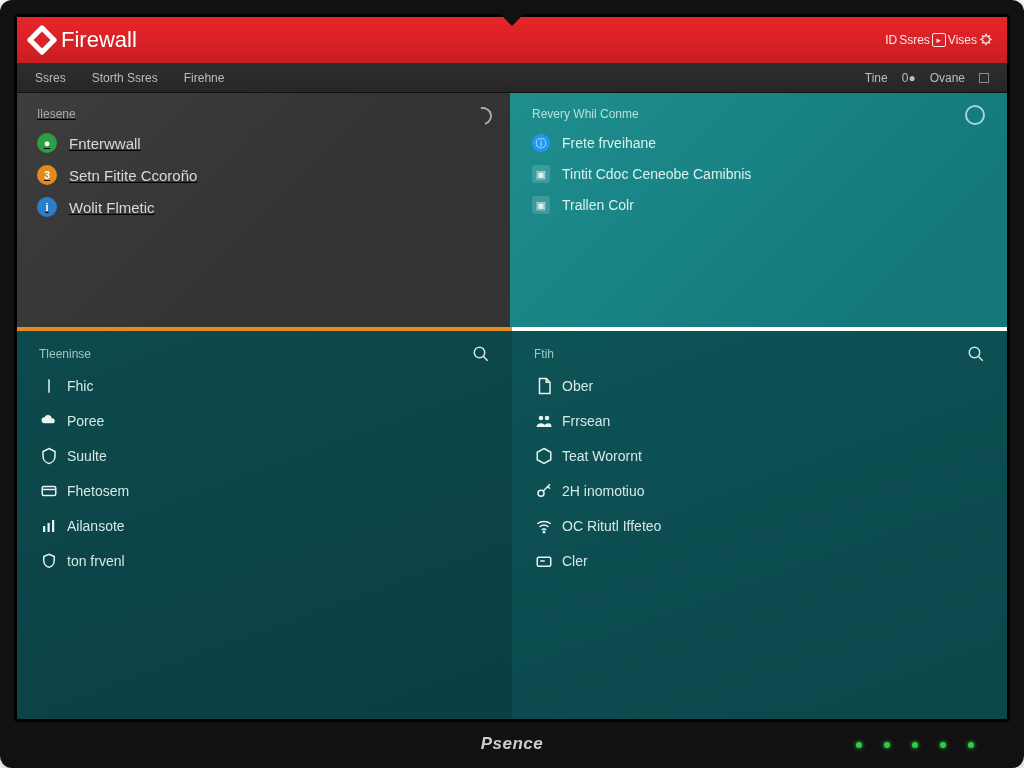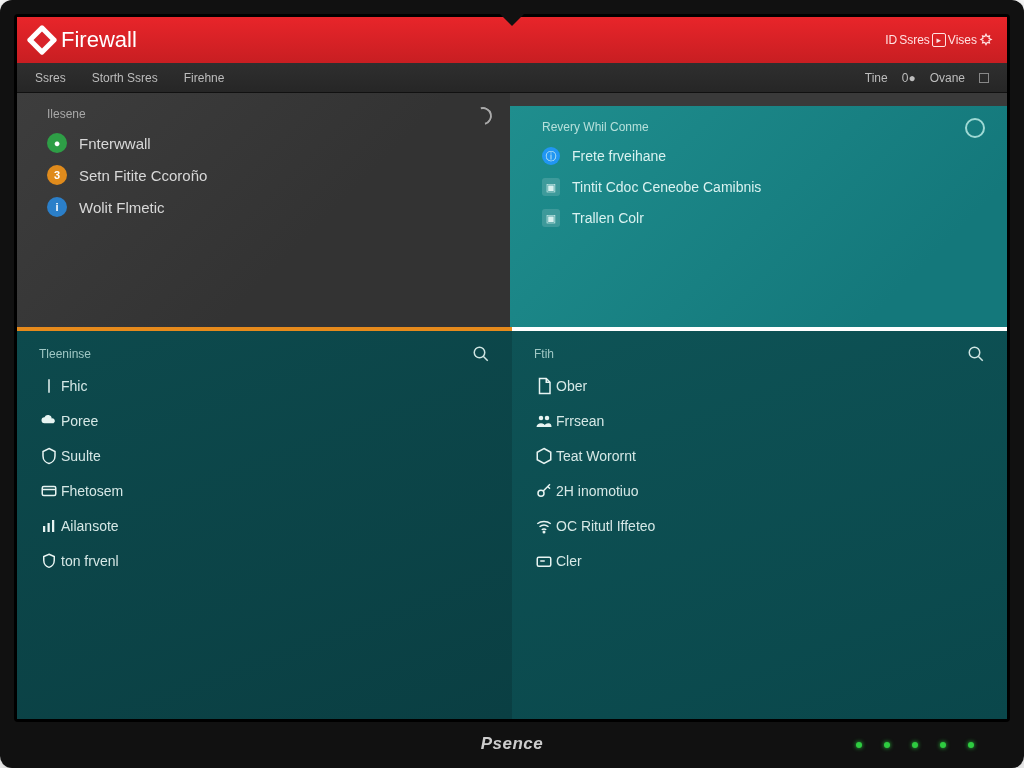--- a/index.html
+++ b/index.html
@@ -37,55 +37,55 @@
              border-bottom:1px solid #111; display:flex; align-items:center;
              color:#bdbdbd; font-size:12px; padding:0 18px; justify-content:space-between; }
   .menubar .mleft { display:flex; gap:26px; }
   .menubar .mright { display:flex; gap:14px; align-items:center; }
   .menu-item { cursor:pointer; }
   .sq { width:10px; height:10px; border:1px solid #888; display:inline-block; }
 
   
   .upper { flex:0 0 238px; display:flex; border-bottom:4px solid #fff; }
   .upper-left { flex:1; background:linear-gradient(135deg,#3d3d3d 0%,#333 60%);
-                padding:14px 30px; position:relative; }
+                padding:14px 20px; position:relative;text-decoration:underline; }
   .upper-left .hdr { color:#a8a8a8; font-size:12px; margin-bottom:10px; }
   .status-row { display:flex; align-items:center; gap:12px; color:#d8d8d8;
                 font-size:15px; margin:12px 0; cursor:pointer; }
   .badge { width:20px; height:20px; border-radius:50%; display:flex; align-items:center;
            justify-content:center; font-size:11px; font-weight:bold; color:#fff; }
   .b-green { background:#2e9e46; }
   .b-orange { background:#e08b1c; }
   .b-blue { background:#2b7fc9; }
   .spinner { position:absolute; top:14px; right:18px; width:18px; height:18px;
              border:2px solid transparent; border-top:2px solid #aaa; border-right:2px solid #aaa;
              border-radius:50%; transform:rotate(30deg); }
 
   .upper-right { flex:1; background:linear-gradient(135deg,#1f8e8e 0%,#14787b 80%);
-                 padding:14px 32px; position:relative; color:#d9f2f0;margin-top:13px; }
+                 padding:14px 22px; position:relative; color:#d9f2f0; }
   .upper-right .hdr { font-size:12px; color:#b6e0db; margin-bottom:10px; }
   .ur-row { display:flex; align-items:center; gap:12px; font-size:14px; margin:13px 0; cursor:pointer; }
   .ur-ico { width:18px; height:18px; display:flex; align-items:center; justify-content:center;
             background:rgba(255,255,255,.15); border-radius:3px; font-size:11px; }
   .ur-ico.blue { background:#2196f3; border-radius:50%; }
   .circle-o { position:absolute; top:12px; right:22px; width:20px; height:20px;
               border:2px solid #9ed9d4; border-radius:50%; }
 
   
   .divider-row { height:4px; display:flex; position:absolute; left:0; right:0; top:-4px; }
   .div-orange { flex:1; background:#e68a1c; }
   .div-white { flex:1; background:#fff; }
 
   
   .lower { flex:1; display:flex; position:relative; }
   .lower-left, .lower-right { flex:1; padding:16px 22px; position:relative; }
   .lower-left { background:linear-gradient(160deg,#0d4a4d 0%,#0a3f43 100%); }
   .lower-right { background:linear-gradient(160deg,#0e5356 0%,#0a474b 100%); }
   .sec-hdr { color:#9fc7c4; font-size:12px; margin-bottom:14px; }
-  .nav-row { display:flex; align-items:center; gap:2px; color:#d6e8e6; font-size:14px;
+  .nav-row { display:flex; align-items:center; gap:8px; color:#d6e8e6; font-size:14px;
              margin:15px 0; cursor:pointer; }
   .nav-ico { width:20px; height:20px; display:flex; align-items:center; justify-content:center;
              color:#e8f4f2; }
   .search-ico { position:absolute; top:14px; right:22px; color:#cfe5e2; cursor:pointer; }
   svg { display:block; }
 </style>
 </head>
 <body>
 
 <div class="monitor">

